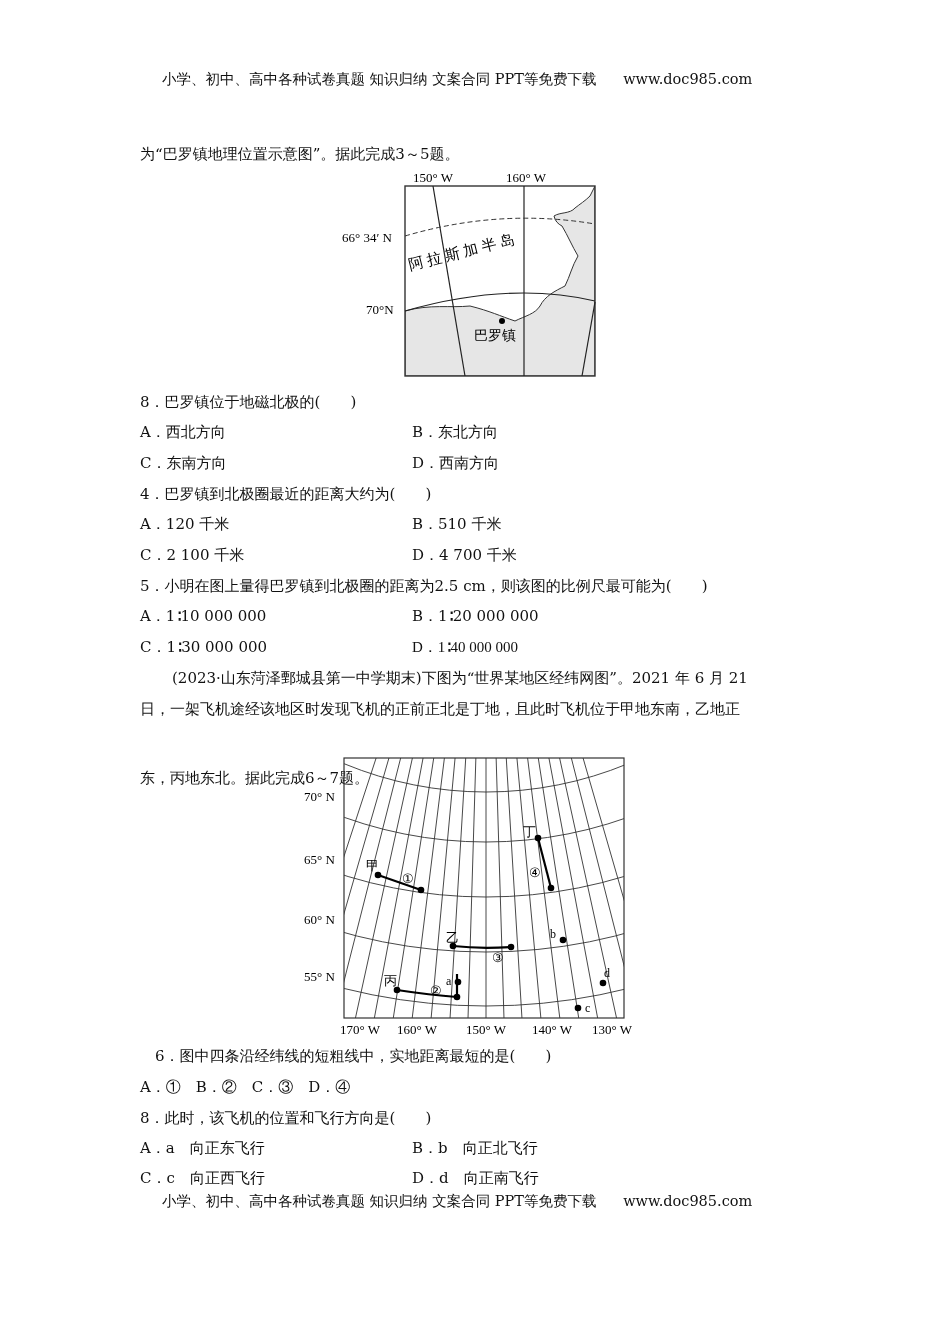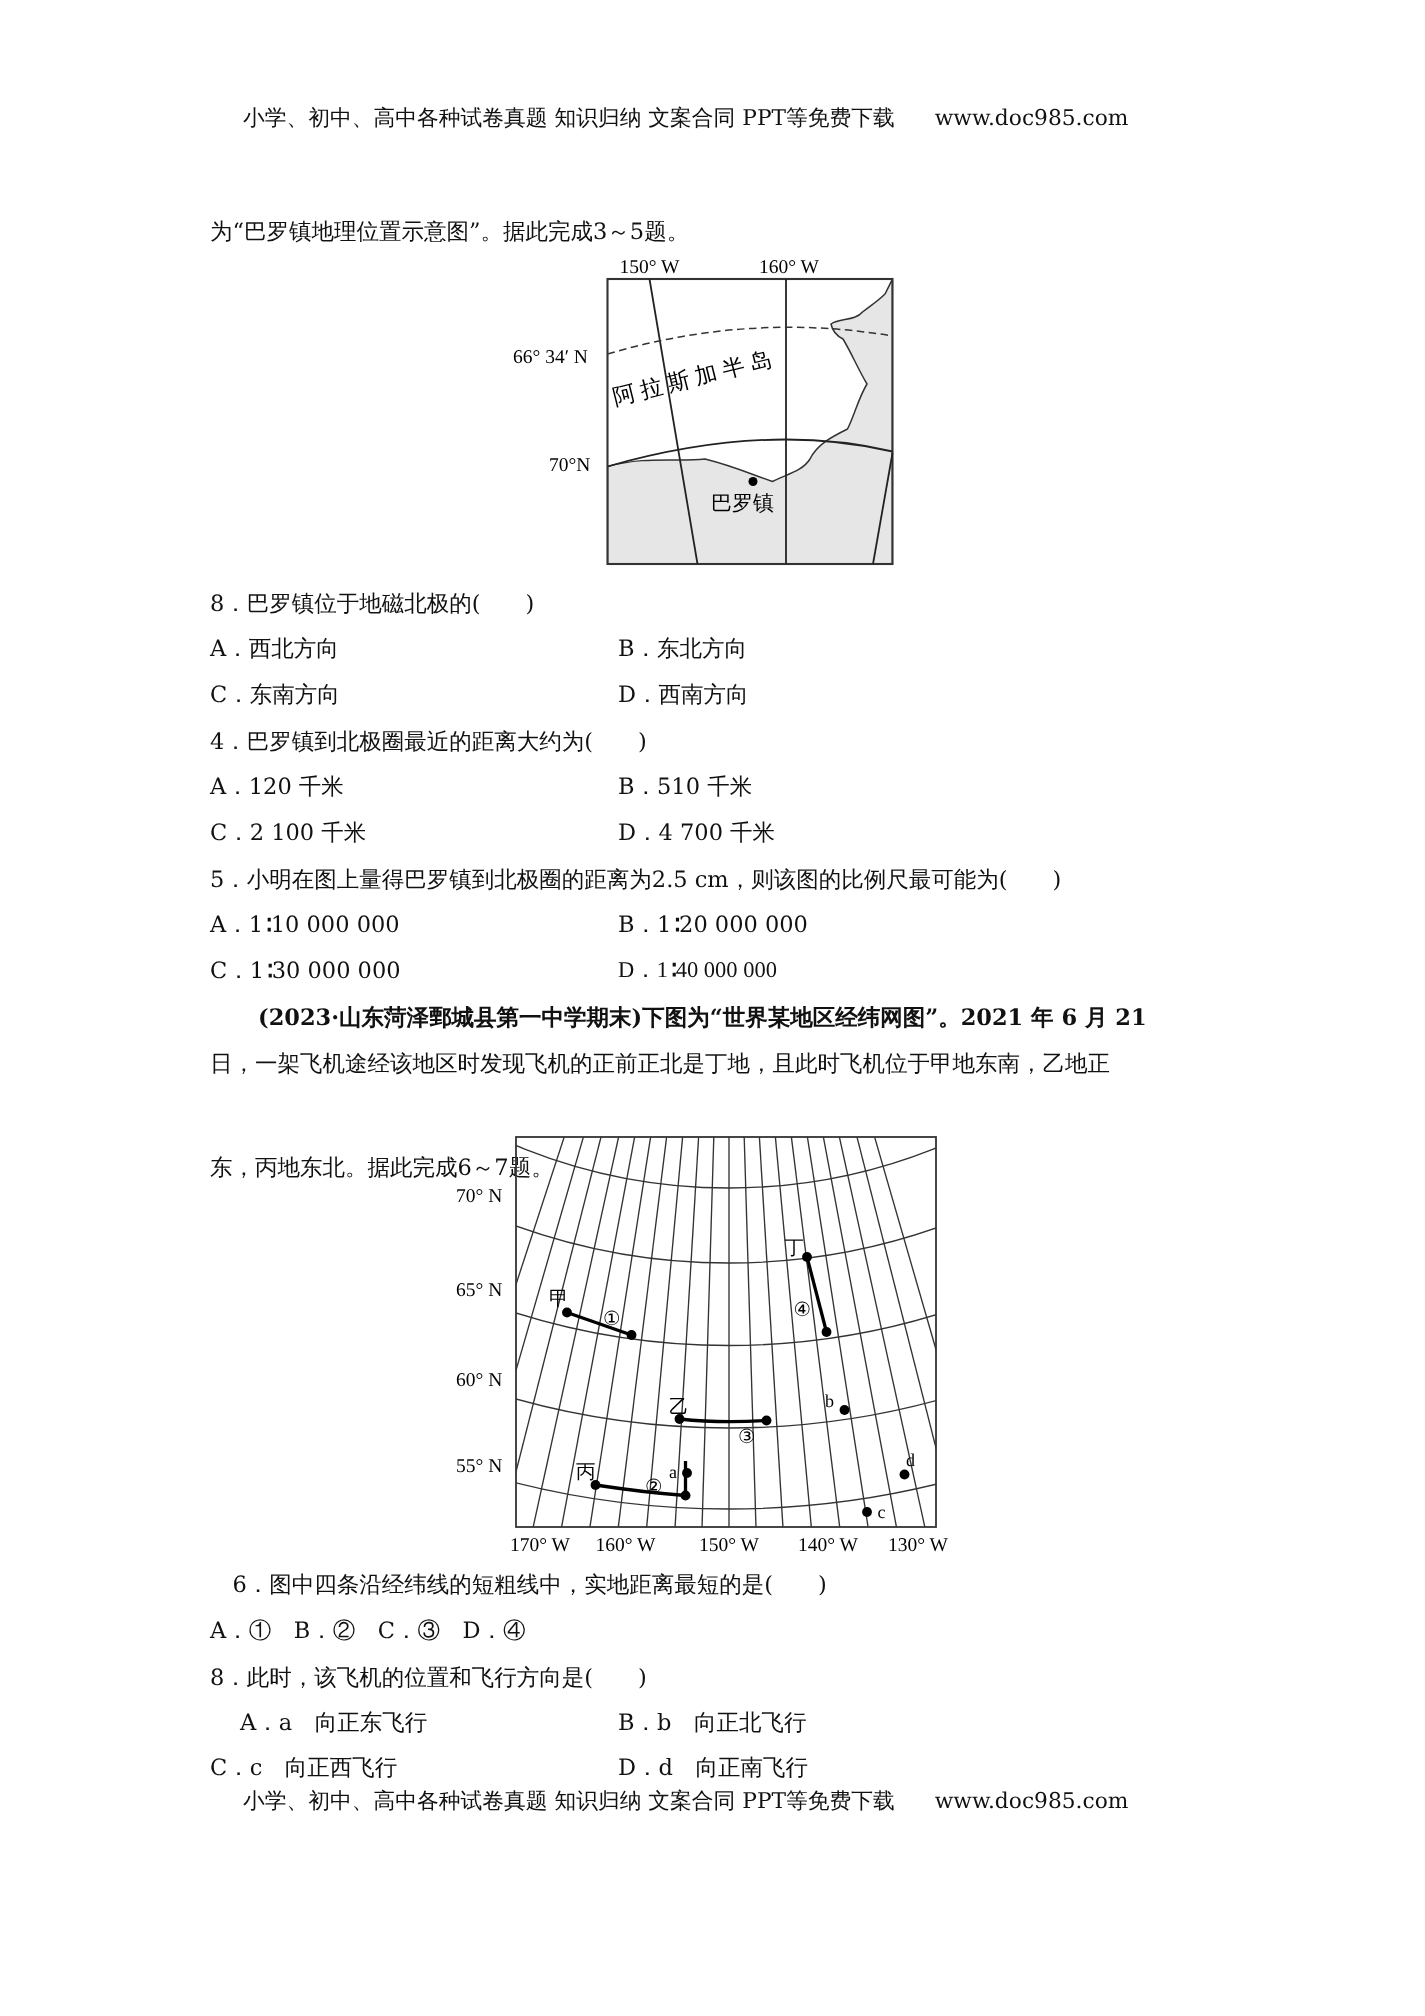--- a/index.html
+++ b/index.html
@@ -59,21 +59,21 @@
 <div class="opt" style="left:412px;top:514px;">B．510 千米</div>
 <div class="opt" style="left:140px;top:545px;">C．2 100 千米</div>
 <div class="opt" style="left:412px;top:545px;">D．4 700 千米</div>
 
 <div class="line" style="left:140px;top:576px;">5．小明在图上量得巴罗镇到北极圈的距离为2.5 cm，则该图的比例尺最可能为(　　)</div>
 <div class="opt" style="left:140px;top:606px;">A．1∶10 000 000</div>
 <div class="opt" style="left:412px;top:606px;">B．1∶20 000 000</div>
 <div class="opt" style="left:140px;top:637px;">C．1∶30 000 000</div>
 <div class="opt" style="left:412px;top:637px;font-family:Liberation Serif, serif;">D．1∶40 000 000</div>
 
-<div class="line" style="left:172px;top:668px;font-weight:bold;">(2023·山东菏泽鄄城县第一中学期末)下图为“世界某地区经纬网图”。2021 年 6 月 21</div>
+<div class="line" style="left:172px;top:668px;">(2023·山东菏泽鄄城县第一中学期末)下图为“世界某地区经纬网图”。2021 年 6 月 21</div>
 <div class="line" style="left:140px;top:699px;">日，一架飞机途经该地区时发现飞机的正前正北是丁地，且此时飞机位于甲地东南，乙地正</div>
 <div class="line" style="left:140px;top:768px;">东，丙地东北。据此完成6～7题。</div>
 
 <svg width="345" height="285" style="position:absolute;left:300px;top:752px;" viewBox="0 0 345 285">
   <defs>
       <clipPath id="c2">
         <rect x="44" y="6" width="280" height="260"></rect>
       </clipPath>
     </defs>
   <g clip-path="url(#c2)" stroke="#333" stroke-width="0.9" fill="none">
@@ -151,21 +151,21 @@
     <text x="130" y="243" font-family="DejaVu Sans, sans-serif">②</text>
     <text x="192" y="210" font-family="DejaVu Sans, sans-serif">③</text>
     <text x="229" y="125" font-family="DejaVu Sans, sans-serif">④</text>
   </g>
 </svg>
 
 <div class="line" style="left:140px;top:1046px;margin-left:15px;">6．图中四条沿经纬线的短粗线中，实地距离最短的是(　　)</div>
 <div class="opt" style="left:140px;top:1077px;">A．①　B．②　C．③　D．④</div>
 
 <div class="line" style="left:140px;top:1108px;">8．此时，该飞机的位置和飞行方向是(　　)</div>
-<div class="opt" style="left:140px;top:1138px;margin-left:20px;">A．a　向正东飞行</div>
+<div class="opt" style="left:140px;top:1138px;">A．a　向正东飞行</div>
 <div class="opt" style="left:412px;top:1138px;">B．b　向正北飞行</div>
 <div class="opt" style="left:140px;top:1168px;">C．c　向正西飞行</div>
 <div class="opt" style="left:412px;top:1168px;">D．d　向正南飞行</div>
 
 <div class="line hdr" style="left:162px;top:1191px;">
   <span>小学、初中、高中各种试卷真题  知识归纳  文案合同  PPT等免费下载</span>
   <span style="margin-left:22px;">www.doc985.com</span>
 </div>
 
 </body></html>

